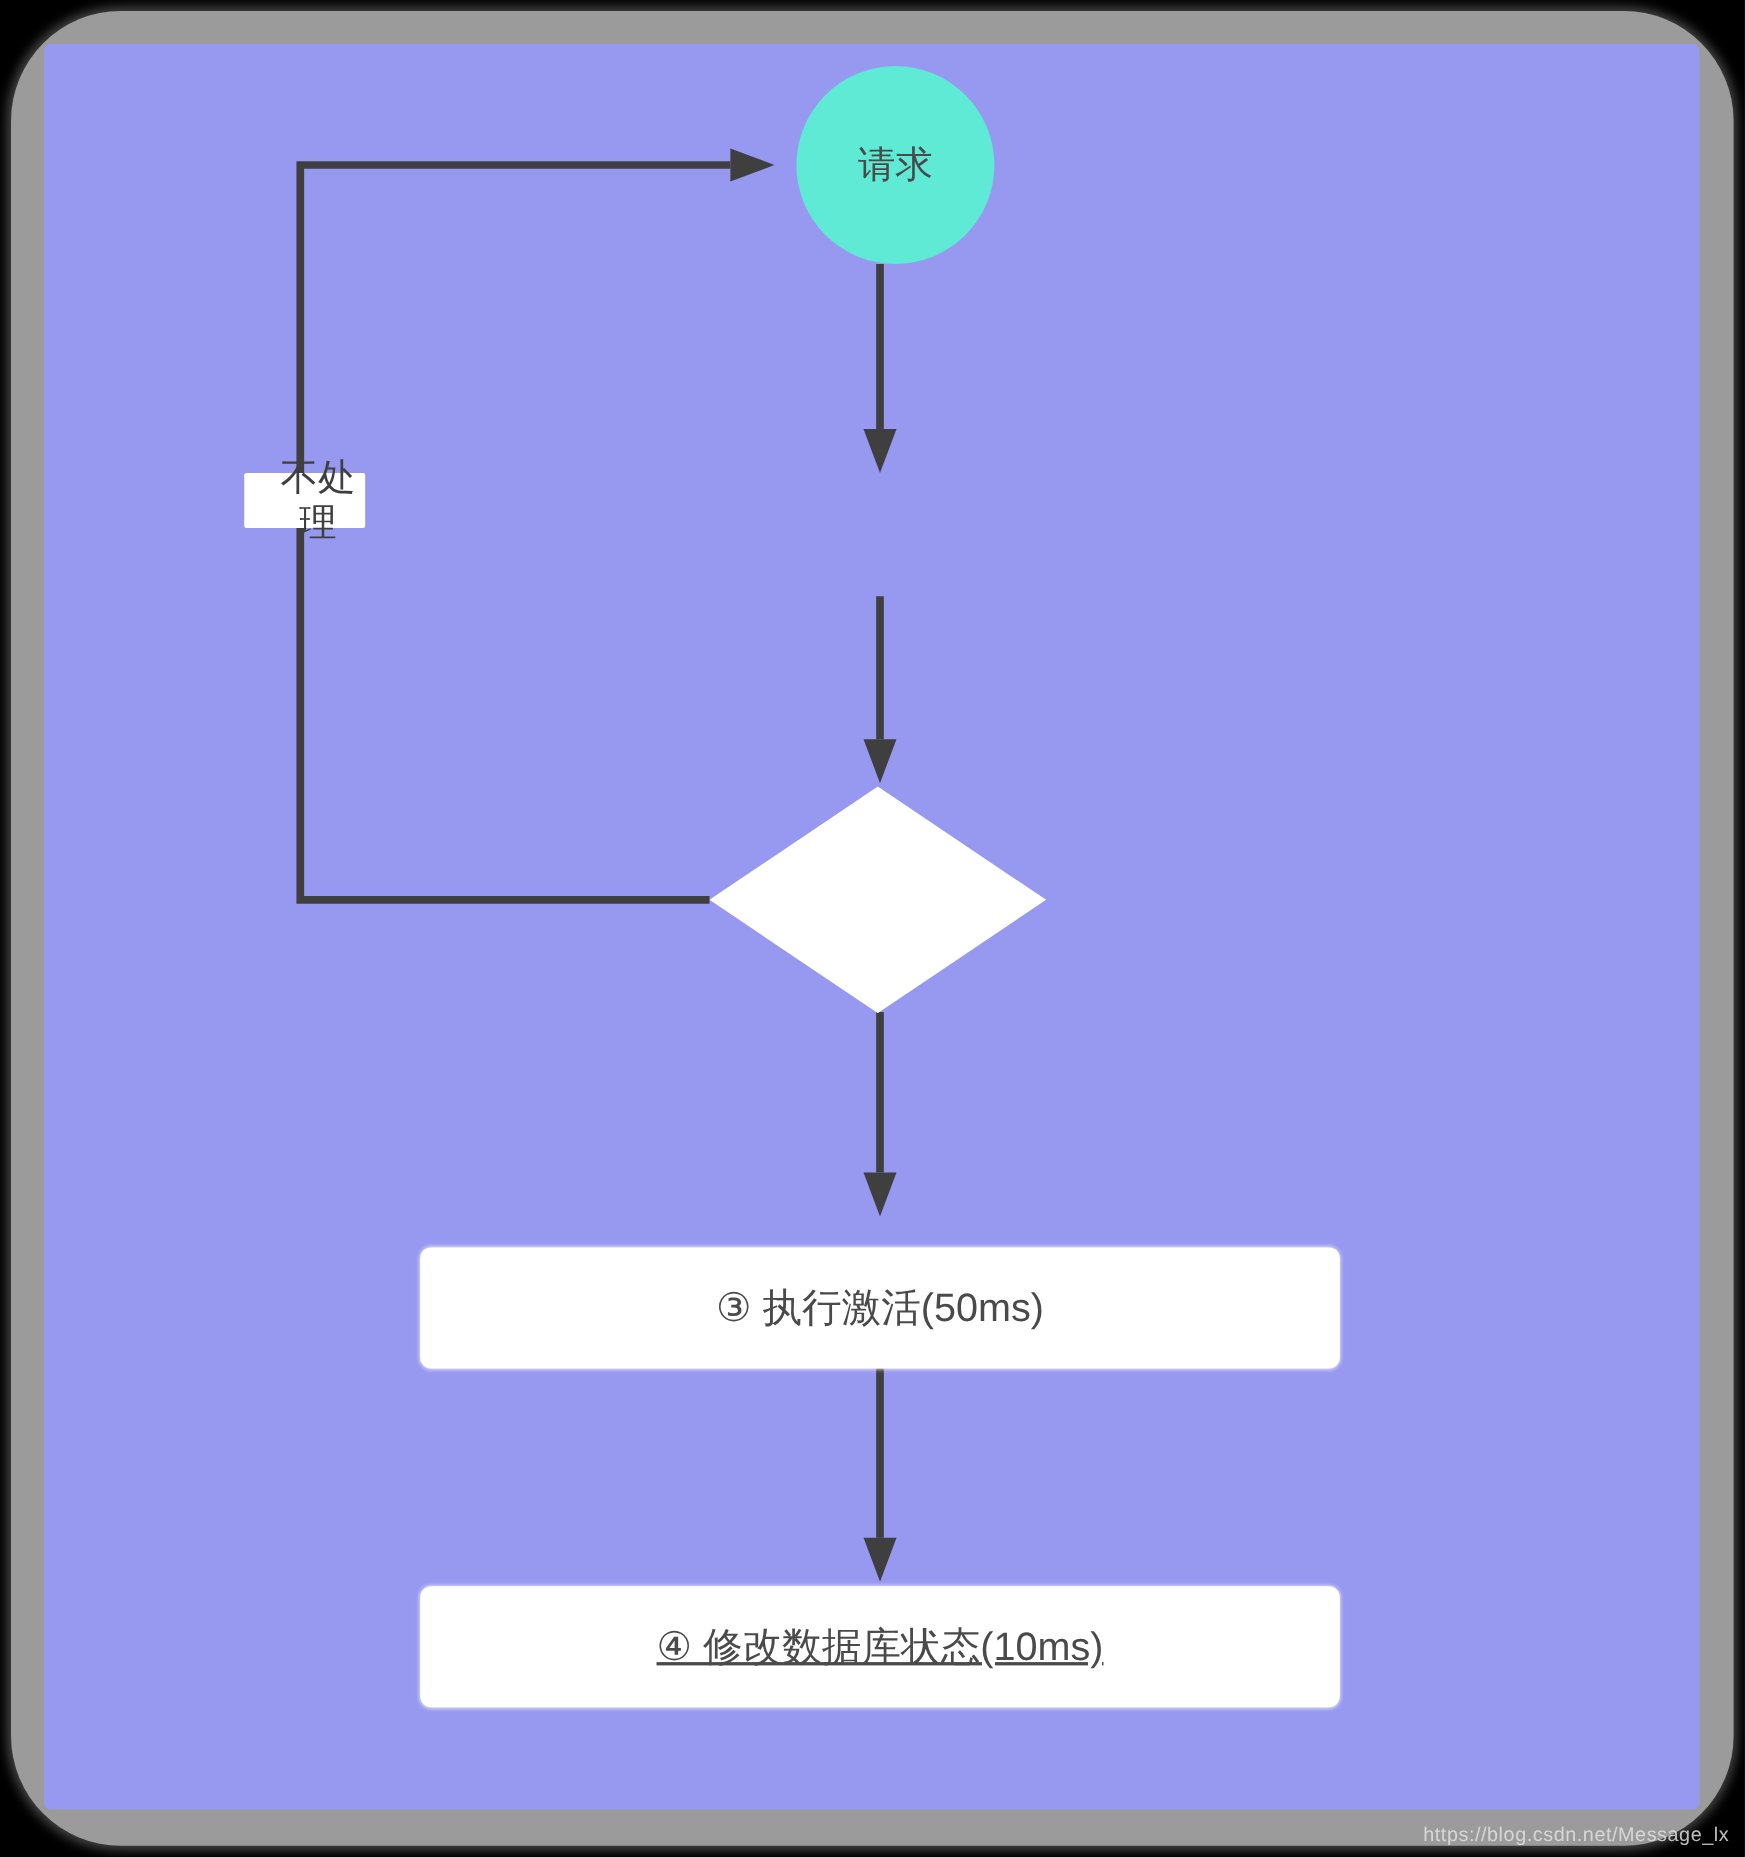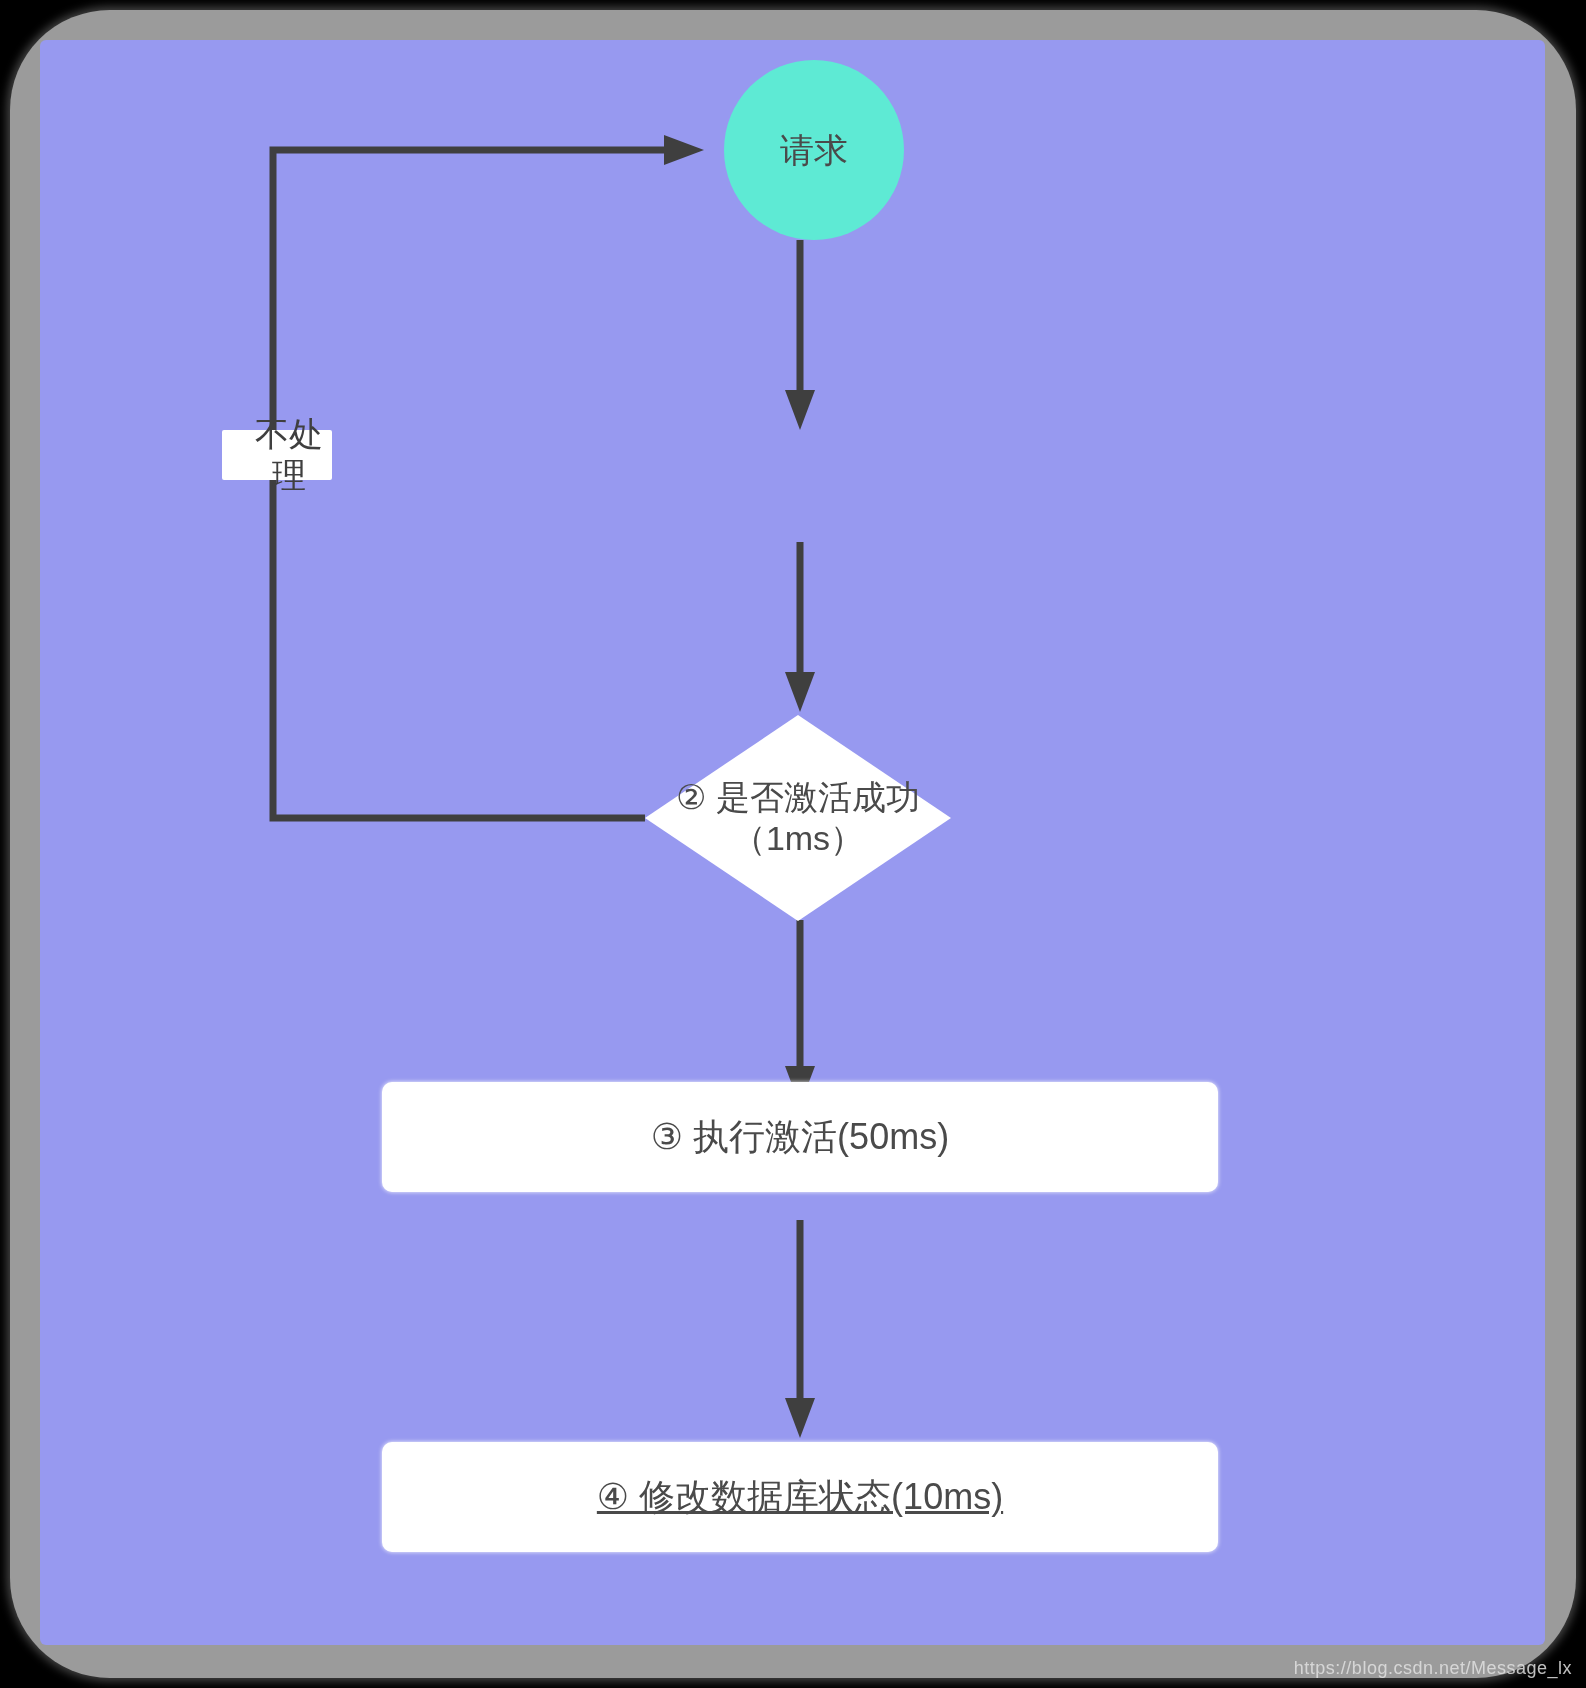--- a/index.html
+++ b/index.html
@@ -24,21 +24,21 @@
   }
   .node-circle{
     left:724px;top:60px;width:180px;height:180px;border-radius:50%;
     background:#5eead4;font-size:34px;
   }
   .process{
     left:382px;width:836px;height:110px;background:#fff;border-radius:10px;
     box-shadow:0 0 4px rgba(255,255,255,.9);
   }
   .process.p1{top:432px;}
-  .process.p3{top:1082px;}
+  .process.p3{top:1134px;}
   .process.p4{top:1442px;text-decoration:underline;}
   .diamond{left:645px;top:715px;width:306px;height:206px;background:transparent;}
   .diamond .diamond-bg{
     position:absolute;left:0;top:0;right:0;bottom:0;background:#fff;
     clip-path:polygon(50% 0%,100% 50%,50% 100%,0% 50%);
   }
   .diamond .diamond-text{
     position:relative;z-index:1;display:flex;flex-direction:column;
     align-items:center;justify-content:center;font-size:34px;line-height:1.22;
   }
@@ -88,24 +88,20 @@
     </g>
   </svg>
 
   <div class="shape node-circle">
     <span>请求</span>
   </div>
 
 
   <div class="shape diamond">
     <div class="diamond-bg"></div>
-    <div class="diamond-text">
-      <span>② 是否激活成功</span>
-      <span>（1ms）</span>
-    </div>
   </div>
 
   <div class="shape process p3">
     <span>③ 执行激活(50ms)</span>
   </div>
 
   <div class="shape process p4">
     <span>④ 修改数据库状态(10ms)</span>
   </div>
 

